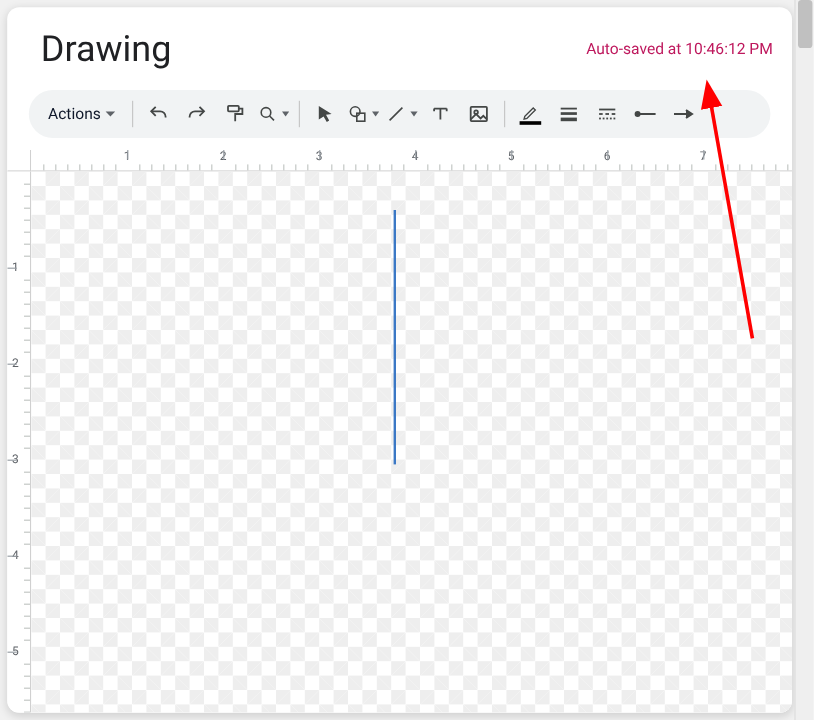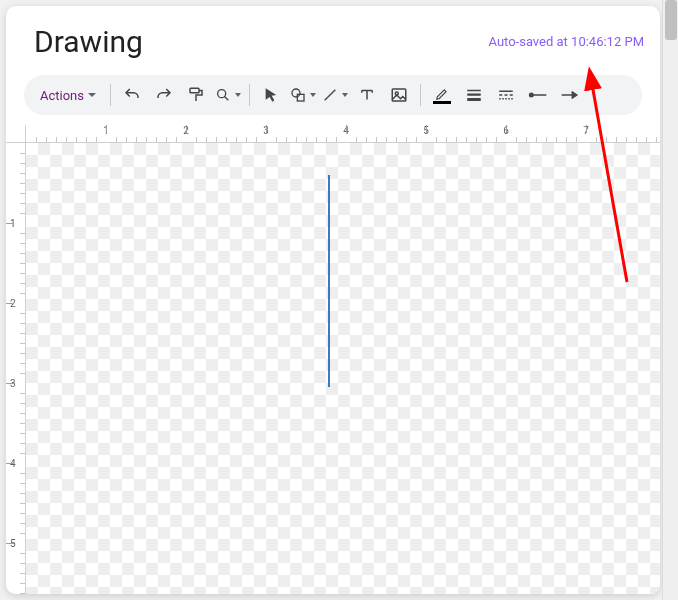--- a/index.html
+++ b/index.html
@@ -31,21 +31,21 @@
   }
   .title {
     font-size: 30px;
     font-weight: 400;
     color: #202124;
     flex: 0 0 auto;
   }
   .spacer { flex: 1 1 auto; }
   .autosave {
     font-size: 13px;
-    color: #8b5cf6;
+    color: #be185d;
   }
   .save-close {
     font-size: 14px;
     font-weight: 500;
     color: #1a73e8;
     cursor: pointer;
     padding: 6px 10px;
     border: 2px solid red;
     border-radius: 2px;
     white-space: nowrap;
@@ -66,21 +66,21 @@
     width: 30px; height: 30px;
     display: flex; align-items: center; justify-content: center;
     border-radius: 4px;
     cursor: pointer;
     color: #444746;
   }
   .actions-btn {
     display: flex; align-items: center;
     gap: 4px;
     font-size: 13px;
-    color: #701a75;
+    color: #0f172a;
     padding: 4px 8px;
     border-radius: 4px;
     cursor: pointer;
   }
   .actions-btn .caret {
     border-left: 4px solid transparent;
     border-right: 4px solid transparent;
     border-top: 4px solid #5f6368;
   }
   .sep {

